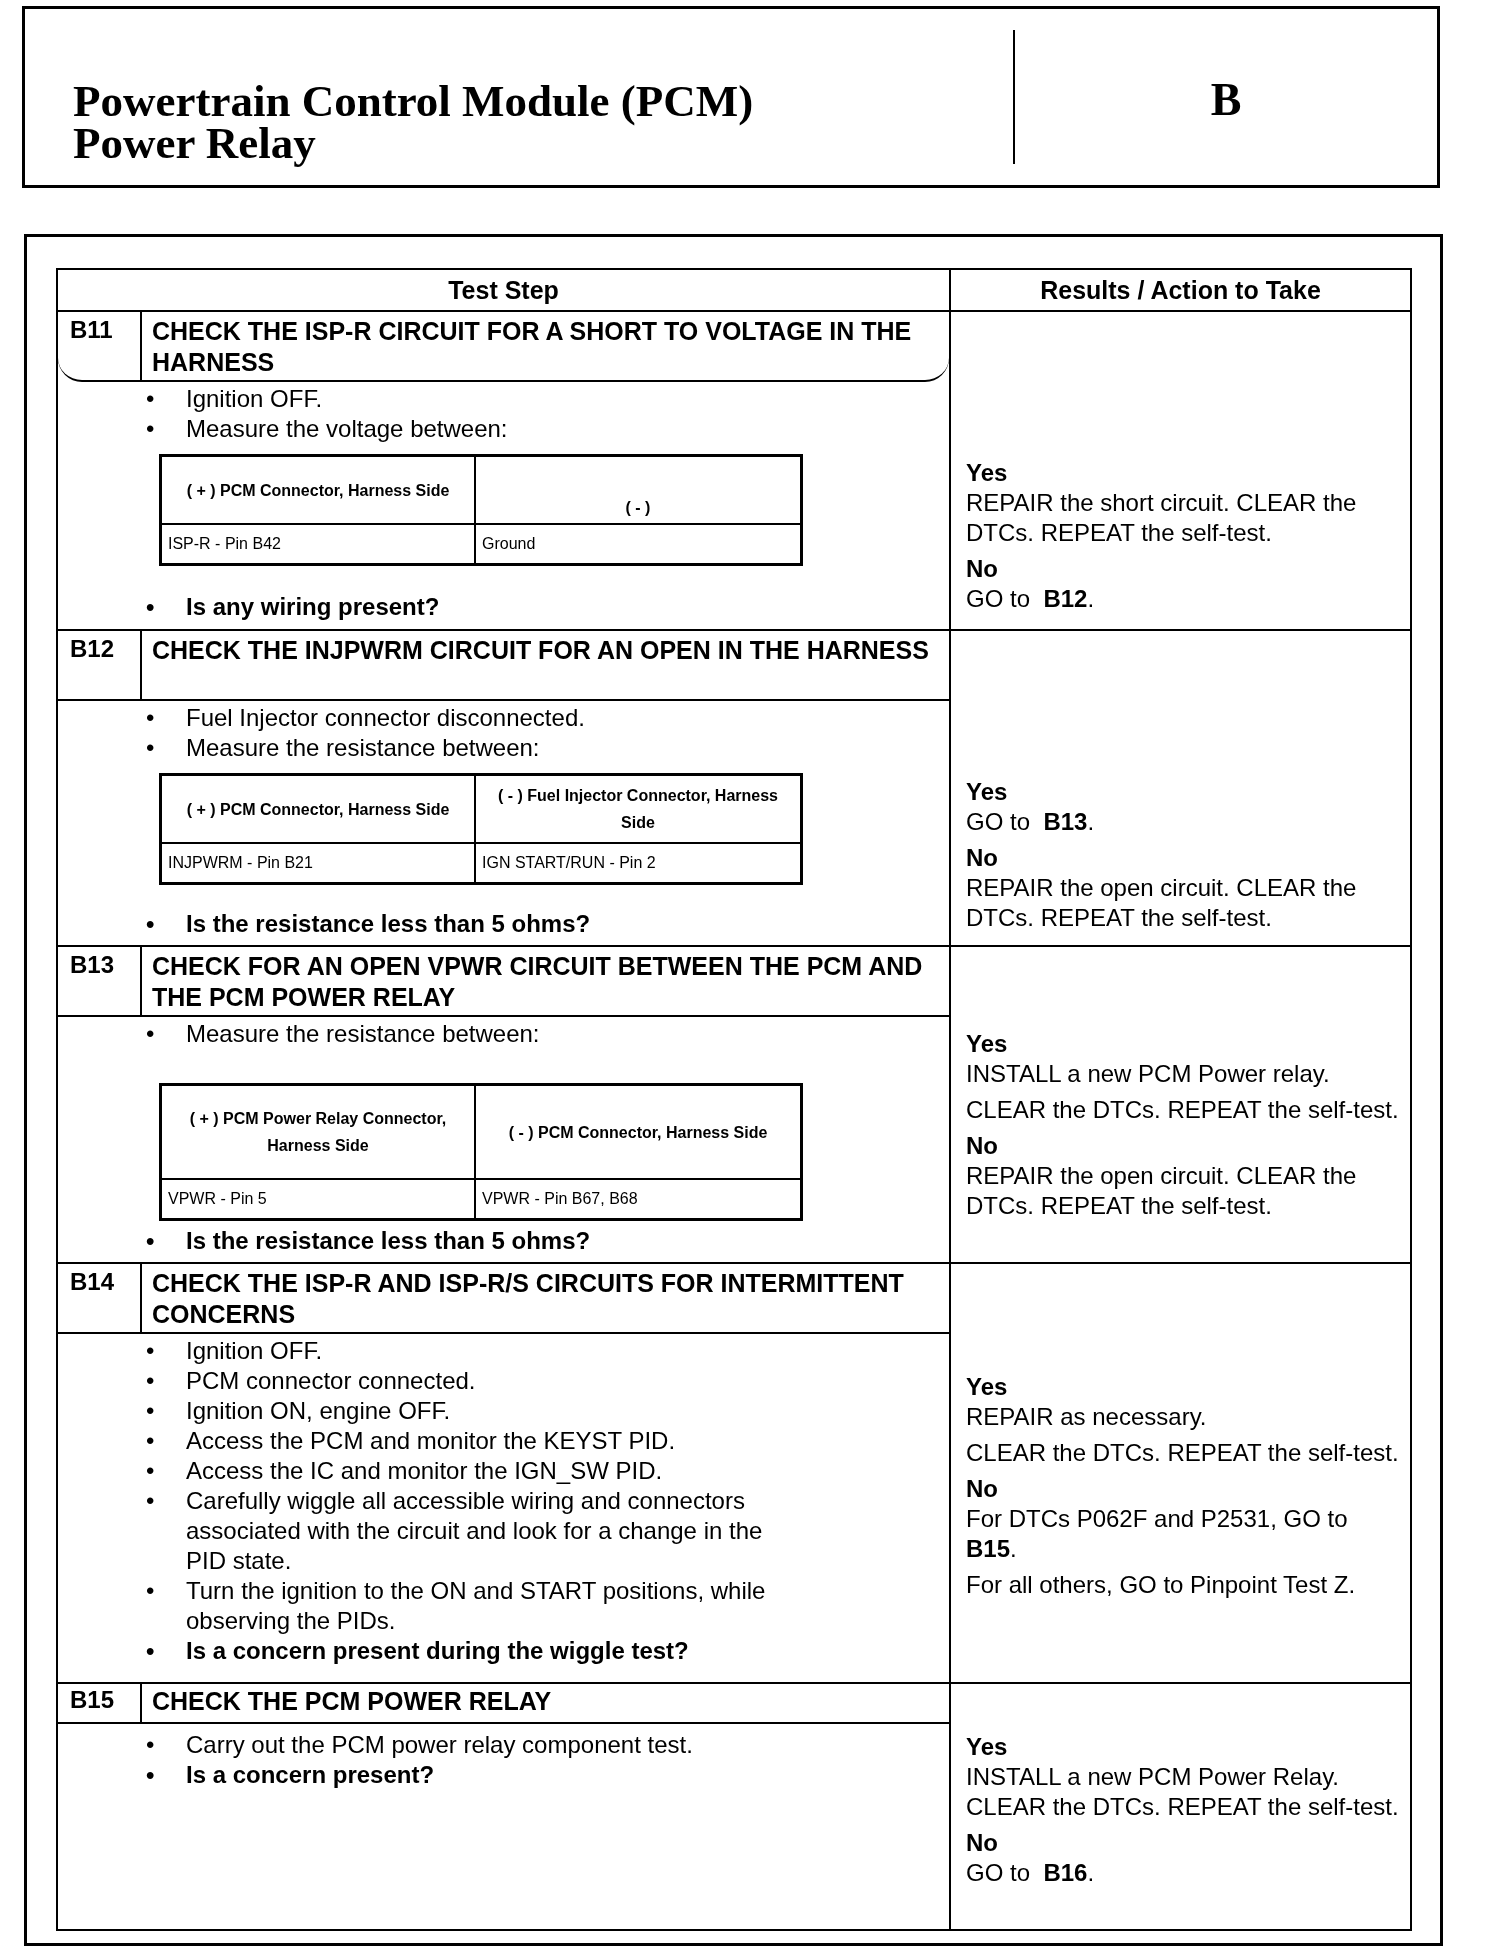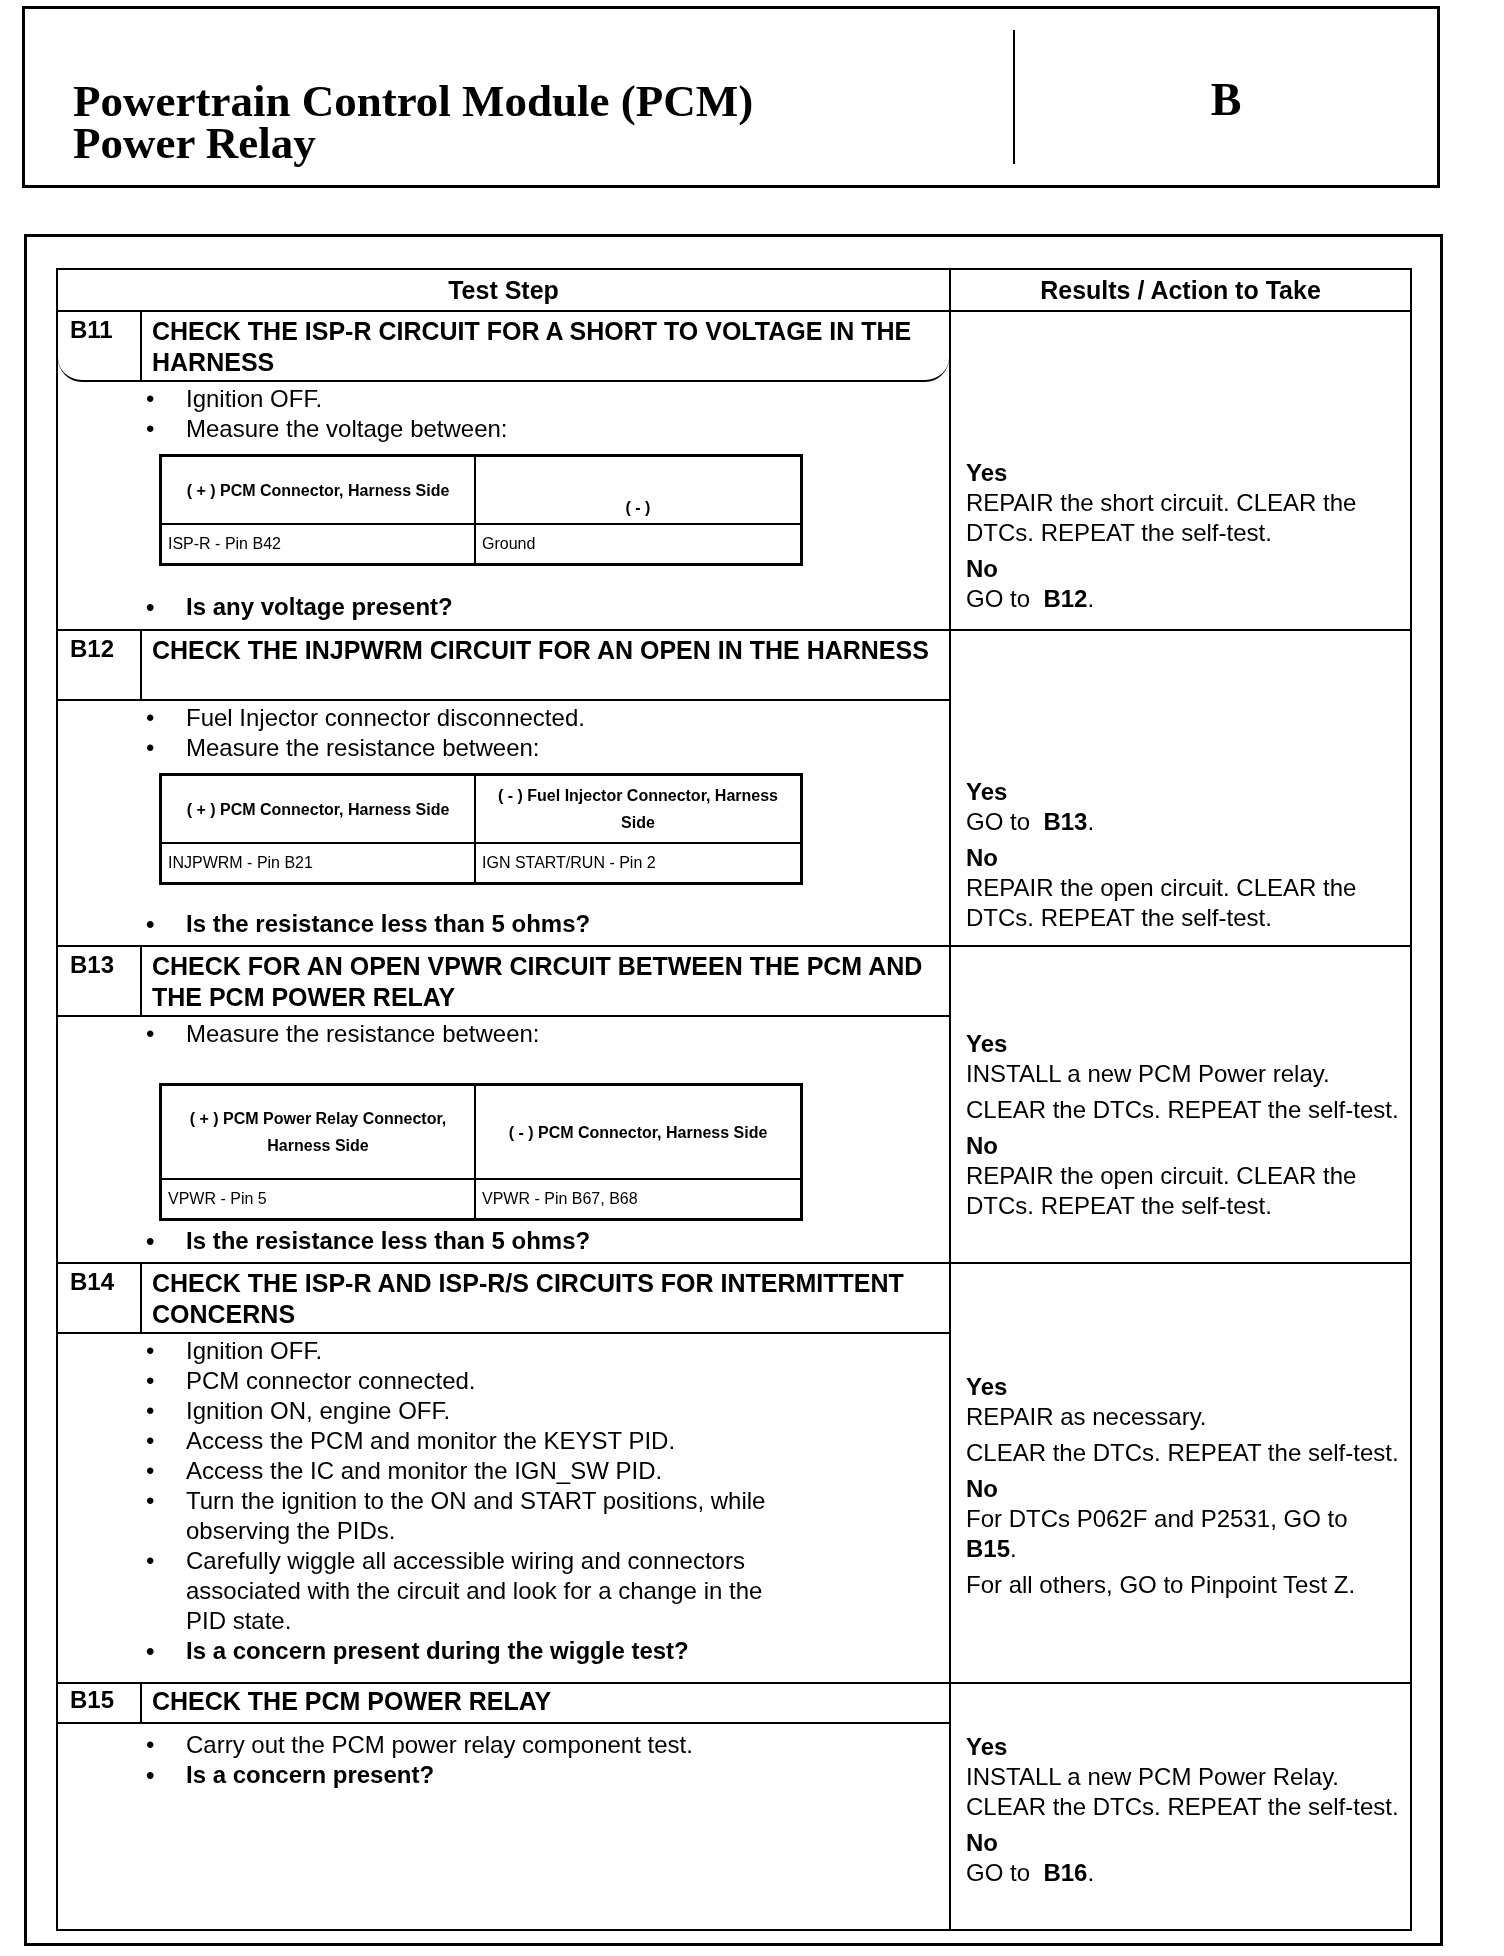--- a/index.html
+++ b/index.html
@@ -71,21 +71,21 @@
         <td style="height:62px;">( + ) PCM Connector, Harness Side</td>
         <td style="vertical-align:bottom;">( - )</td>
       </tr>
       <tr class="mr">
         <td>ISP-R - Pin B42</td>
         <td>Ground</td>
       </tr>
     </tbody>
       </table>
     <ul class="bullets" style="position:absolute;top:282px;left:0;">
-      <li class="q">Is any voltage present?</li>
+      <li class="q">Is any wiring present?</li>
     </ul>
     <div class="results" style="top:148px;">
       <div class="lbl">Yes</div>
       <p>REPAIR the short circuit. CLEAR the DTCs. REPEAT the self-test.</p>
       <div class="lbl">No</div>
       <p><span>GO to</span>&nbsp; <b>B12</b><span>.</span></p>
     </div>
   </div>
 
   <div class="step" style="top:359px;height:316px;">
@@ -161,22 +161,22 @@
       <div class="step-id">B14</div>
       <div class="step-title">CHECK THE ISP-R AND ISP-R/S CIRCUITS FOR INTERMITTENT CONCERNS</div>
     </div>
     <div class="step-body" style="top:74px;">
       <ul class="bullets">
         <li>Ignition OFF.</li>
         <li>PCM connector connected.</li>
         <li>Ignition ON, engine OFF.</li>
         <li>Access the PCM and monitor the KEYST PID.</li>
         <li>Access the IC and monitor the IGN_SW PID.</li>
+        <li style="padding-right:150px;">Carefully wiggle all accessible wiring and connectors associated with the circuit and look for a change in the PID state.</li>
         <li style="padding-right:150px;">Turn the ignition to the ON and START positions, while observing the PIDs.</li>
-        <li style="padding-right:150px;">Carefully wiggle all accessible wiring and connectors associated with the circuit and look for a change in the PID state.</li>
         <li class="q">Is a concern present during the wiggle test?</li>
       </ul>
     </div>
     <div class="results" style="top:110px;">
       <div class="lbl">Yes</div>
       <p>REPAIR as necessary.</p>
       <p>CLEAR the DTCs. REPEAT the self-test.</p>
       <div class="lbl">No</div>
       <p><span>For DTCs P062F and P2531, GO to</span>&nbsp; <b>B15</b><span>.</span></p>
       <p>For all others, GO to Pinpoint Test Z.</p>

